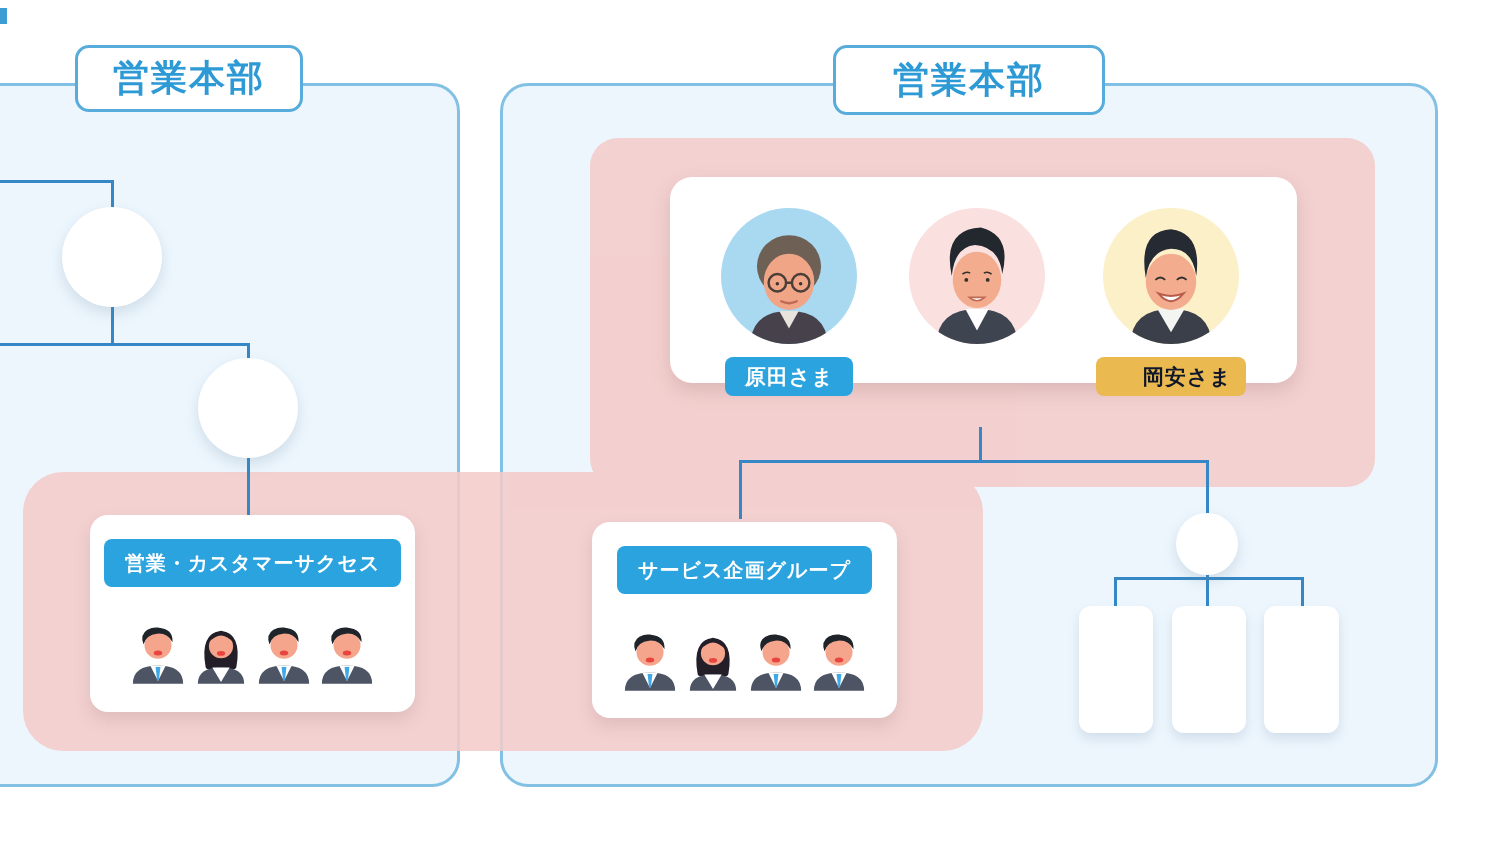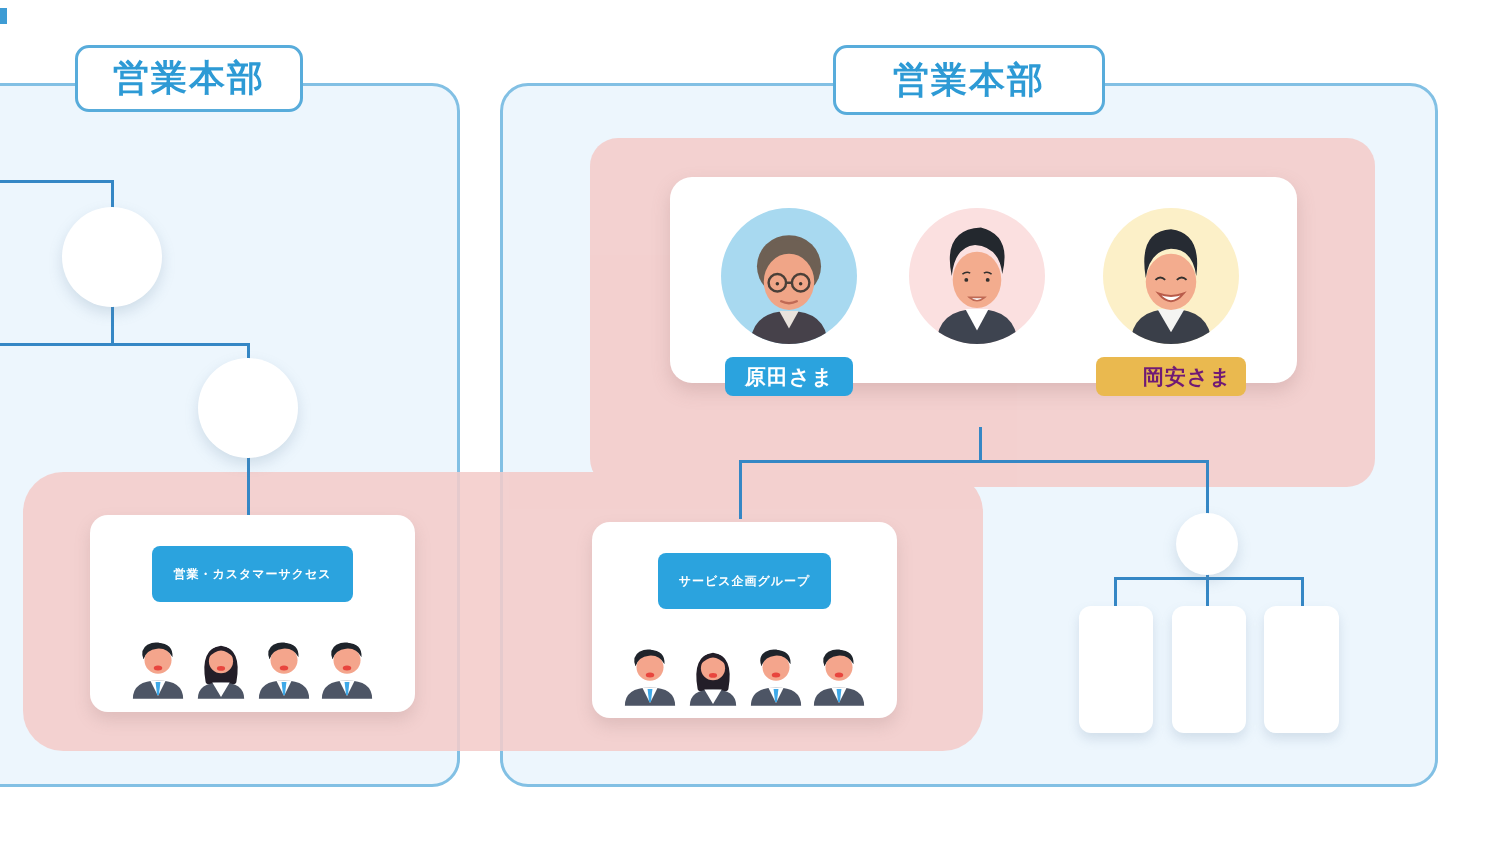--- a/index.html
+++ b/index.html
@@ -64,23 +64,23 @@
   }
   
   .group-card{
     position:absolute;background:#fff;border-radius:18px;z-index:5;
     box-shadow:0 8px 16px rgba(150,120,120,.22);
     display:flex;flex-direction:column;align-items:center;box-sizing:border-box;
   }
   #group-sales{left:90px;top:515px;width:325px;height:197px;}
   #group-service{left:592px;top:522px;width:305px;height:196px;}
   .group-label{
-    margin-top:31px;height:56px;border-radius:8px;color:#fff;
+    margin-top:24px;height:48px;border-radius:8px;color:#fff;
     display:flex;align-items:center;justify-content:center;
-    font-size:12px;font-weight:bold;padding:0 21px;letter-spacing:1px;white-space:nowrap;
+    font-size:20px;font-weight:bold;padding:0 21px;letter-spacing:1px;white-space:nowrap;
   }
   .members-row{display:flex;gap:7px;margin-top:32px;}
   .person-icon{width:56px;height:66px;}
 </style>
 </head>
 <body>
 
 <div id="stage">
 
   <div id="edge-fragment"></div>
@@ -154,21 +154,21 @@
         <svg width="136" height="136" viewBox="0 0 140 140">
           <path d="M28,140 Q30,104 70,104 Q110,104 112,140 Z" fill="#3A3F49"></path>
           <polygon points="56,104 70,128 84,104" fill="#F4F4F2"></polygon>
           <ellipse cx="70" cy="76" rx="26" ry="29" fill="#F3AC8E"></ellipse>
           <path d="M44,72 Q36,24 70,22 Q102,26 96,70 Q92,42 70,42 Q48,44 44,72 Z" fill="#262B33"></path>
           <path d="M54,74 q5,-5 10,0" fill="none" stroke="#33302E" stroke-width="2"></path>
           <path d="M76,74 q5,-5 10,0" fill="none" stroke="#33302E" stroke-width="2"></path>
           <path d="M57,88 Q70,104 83,88 Q70,93 57,88 Z" fill="#fff" stroke="#B85B4A" stroke-width="2"></path>
         </svg>
       </div>
-      <div class="name-tag" style="background: rgb(234, 185, 79); color: #701a75; padding-left: 47px;">岡安さま</div>
+      <div class="name-tag" style="background: rgb(234, 185, 79); color: #0f172a; padding-left: 47px;">岡安さま</div>
     </div>
   </div>
 
   <div class="group-card" id="group-sales">
     <div class="group-label" style="background: rgb(43, 163, 222);">営業・カスタマーサクセス</div>
     <div class="members-row">
   <svg class="person-icon" viewBox="0 0 58 66">
     <path d="M3,66 Q3,47 29,47 Q55,47 55,66 Z" fill="#4D5565"></path>
     <polygon points="21,47 29,63 37,47" fill="#ffffff"></polygon>
     <polygon points="26.5,48.5 31.5,48.5 30,62 28,62" fill="#3FA9E8"></polygon>

